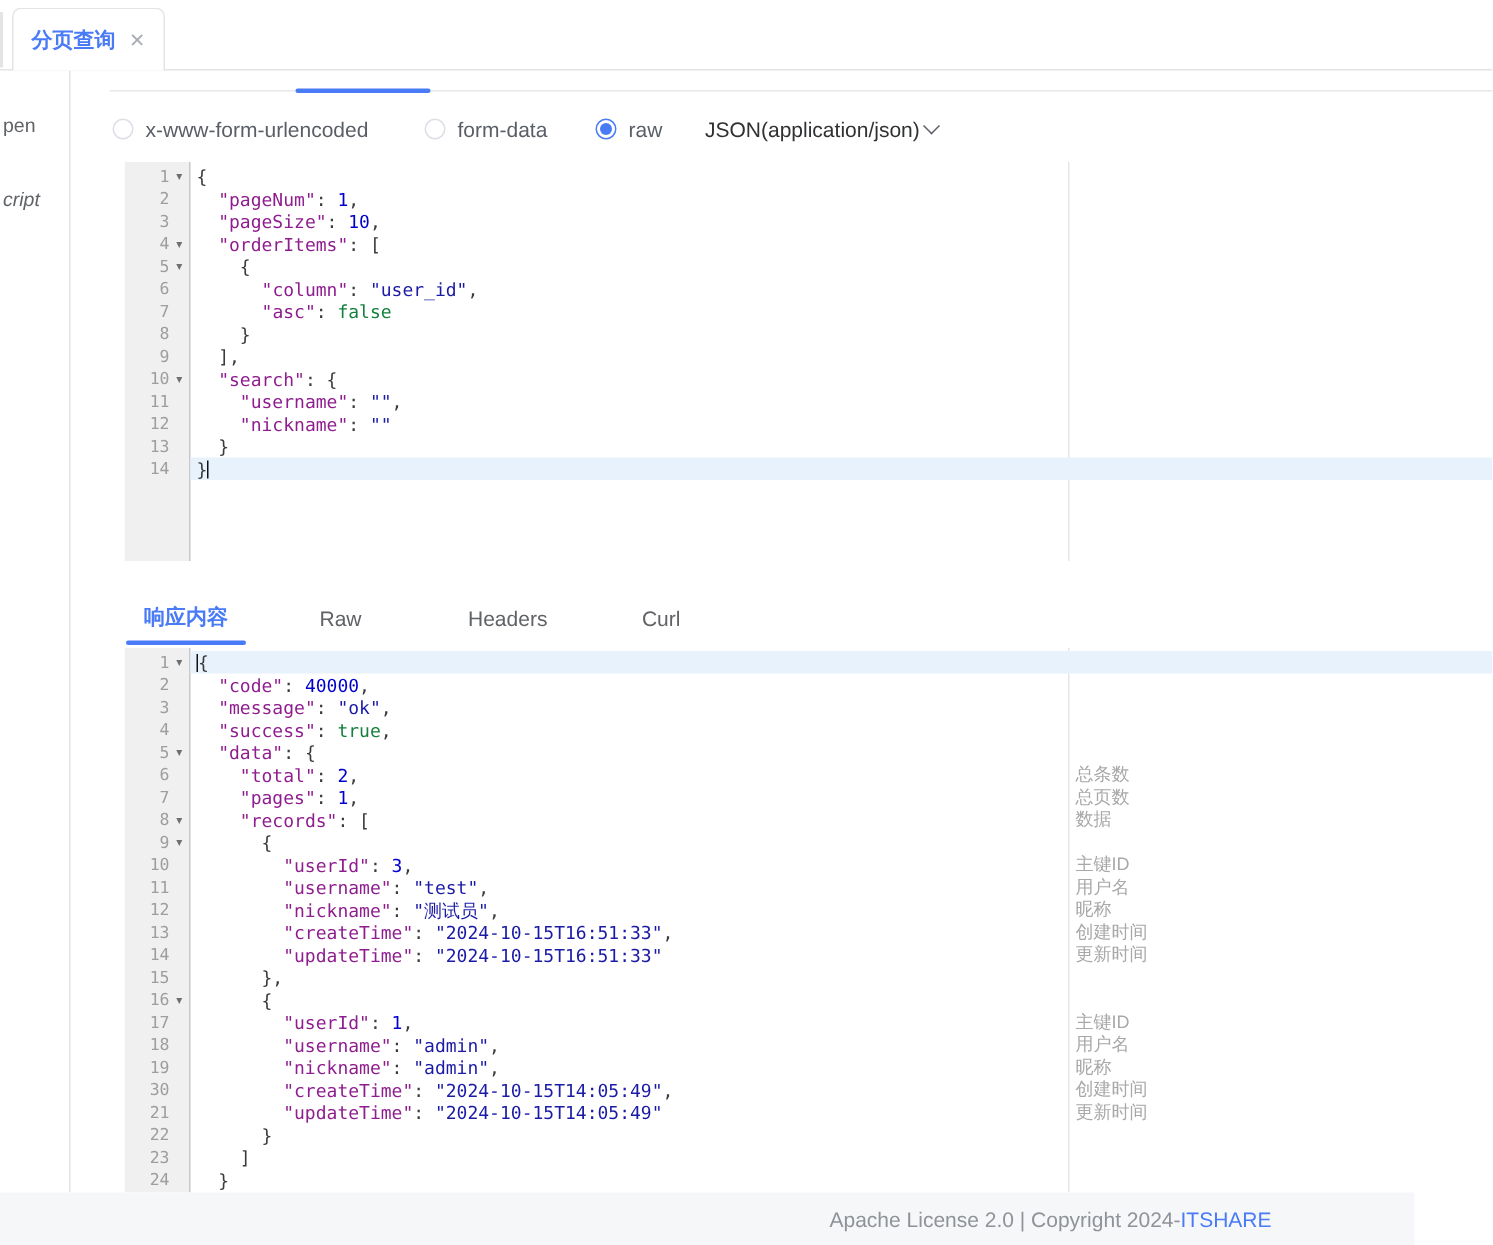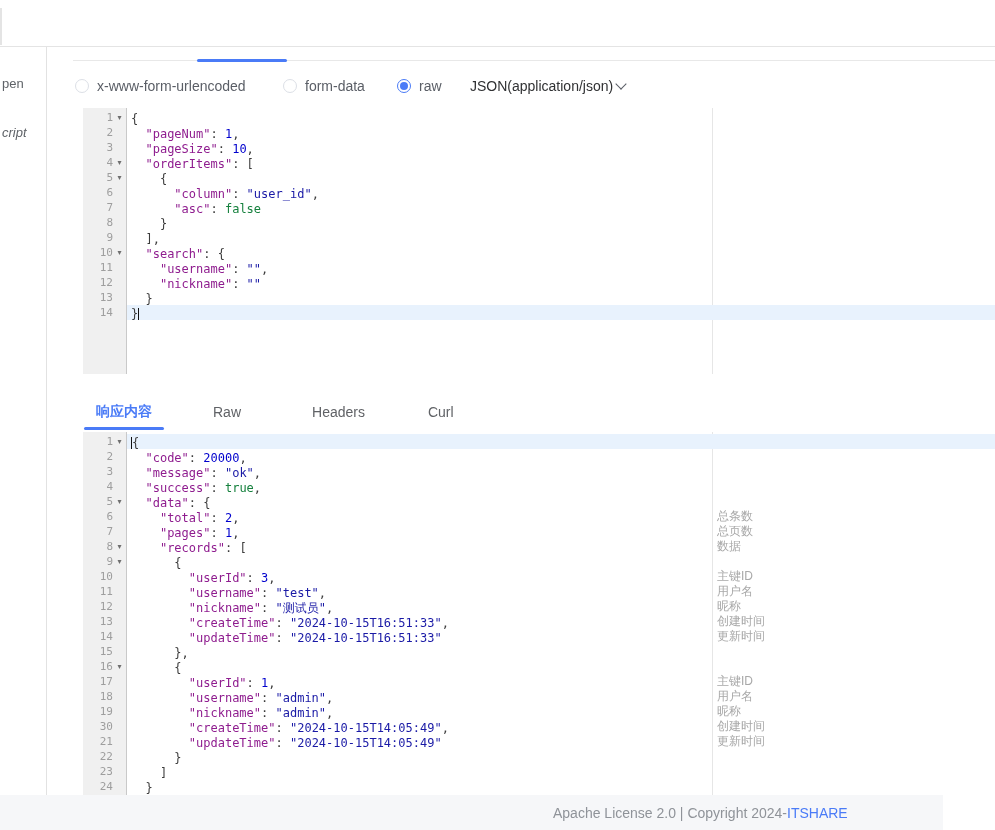--- a/index.html
+++ b/index.html
@@ -77,20 +77,24 @@
   .footer-inner{padding-left:553px;font-size:14px;color:#8f9399;white-space:nowrap;}
   .footer-link{color:#4a7bf7;text-decoration:none;cursor:pointer;}
 </style>
 </head>
 <body>
 
 <div class="app">
 
   <div class="tabbar">
     <div class="tab-sliver"></div>
+    <div class="tab-active">
+      <span class="tab-label">分页查询</span>
+      <span class="tab-close">✕</span>
+    </div>
   </div>
 
   <div class="sidebar">
     <span class="cutlabel l1">pen</span>
     <span class="cutlabel l2">cript</span>
   </div>
 
   <div class="subtab-line"></div>
   <div class="subtab-active"></div>
 
@@ -235,21 +239,21 @@
             <span class="num">1</span>
             <span class="fold">▾</span>
           </span>
           <span class="body"><span class="code"><span class="caret"></span><span class="tk-p">{</span></span></span>
         </div>
         <div class="ed-line">
           <span class="gut">
             <span class="num">2</span>
             <span class="fold"></span>
           </span>
-          <span class="body"><span class="code"><span class="tk-p">  </span><span class="tk-k">"code"</span><span class="tk-p">: </span><span class="tk-n">20000</span><span class="tk-p">,</span></span></span>
+          <span class="body"><span class="code"><span class="tk-p">  </span><span class="tk-k">"code"</span><span class="tk-p">: </span><span class="tk-n">40000</span><span class="tk-p">,</span></span></span>
         </div>
         <div class="ed-line">
           <span class="gut">
             <span class="num">3</span>
             <span class="fold"></span>
           </span>
           <span class="body"><span class="code"><span class="tk-p">  </span><span class="tk-k">"message"</span><span class="tk-p">: </span><span class="tk-s">"ok"</span><span class="tk-p">,</span></span></span>
         </div>
         <div class="ed-line">
           <span class="gut">

